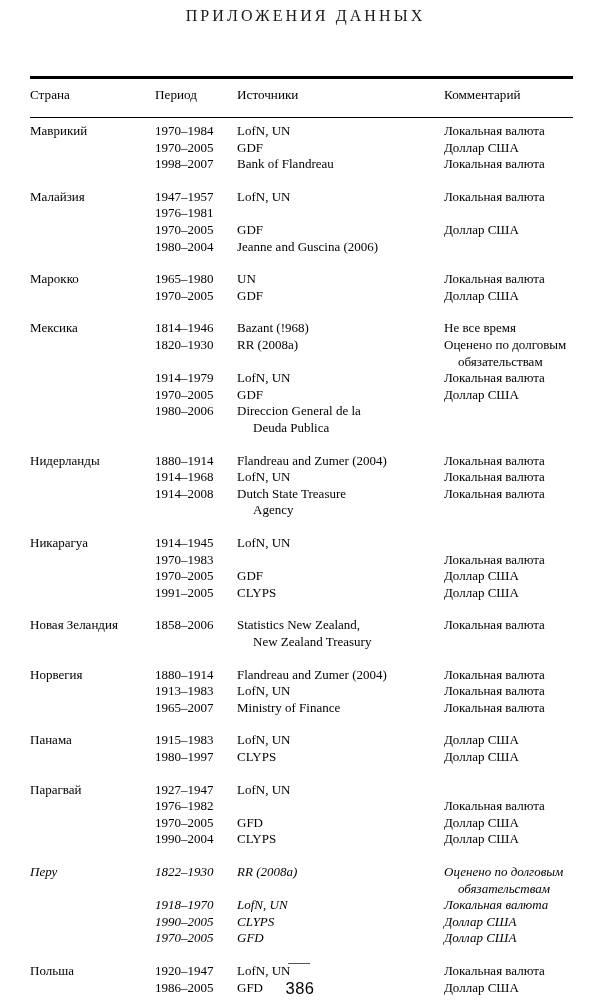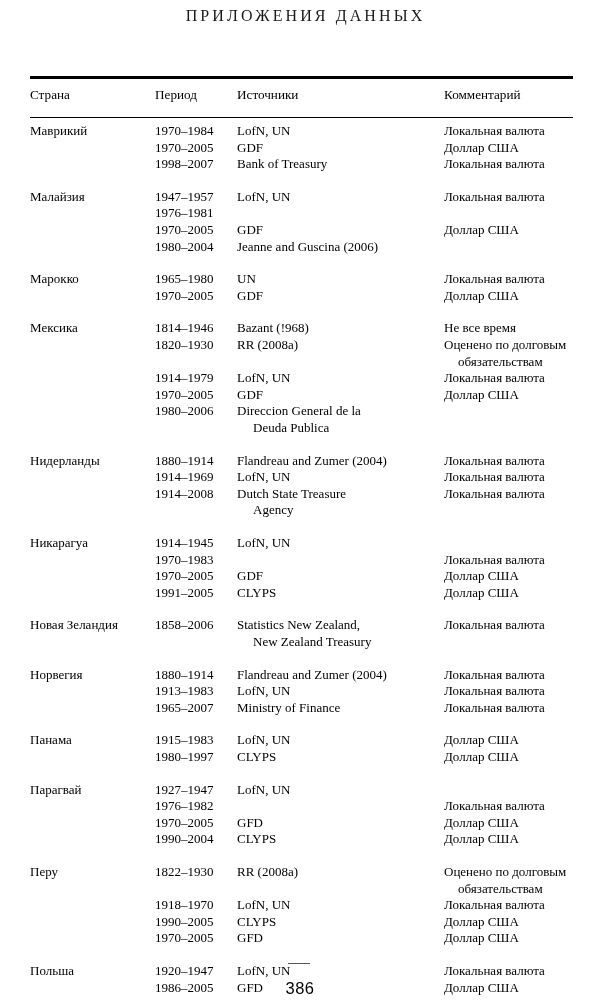--- a/index.html
+++ b/index.html
@@ -151,21 +151,21 @@
   <div class="tbody" id="tbody">
       <div class="country-block" style="position: absolute; left: 0px; top: 5px; height: 49.8px;">
         <div class="cell c-country" style="top: 0px;">Маврикий</div>
         <div class="cell c-period" style="top: 0px;">1970–1984</div>
         <div class="cell c-source" style="top: 0px;">LofN, UN</div>
         <div class="cell c-comment" style="top: 0px;">Локальная валюта</div>
         <div class="cell c-period" style="top: 16.6px;">1970–2005</div>
         <div class="cell c-source" style="top: 16.6px;">GDF</div>
         <div class="cell c-comment" style="top: 16.6px;">Доллар США</div>
         <div class="cell c-period" style="top: 33.2px;">1998–2007</div>
-        <div class="cell c-source" style="top: 33.2px;">Bank of Treasury</div>
+        <div class="cell c-source" style="top: 33.2px;">Bank of Flandreau</div>
         <div class="cell c-comment" style="top: 33.2px;">Локальная валюта</div>
       </div>
       <div class="country-block" style="position: absolute; left: 0px; top: 70.8px; height: 66.4px;">
         <div class="cell c-country" style="top: 0px;">Малайзия</div>
         <div class="cell c-period" style="top: 0px;">1947–1957</div>
         <div class="cell c-source" style="top: 0px;">LofN, UN</div>
         <div class="cell c-comment" style="top: 0px;">Локальная валюта</div>
         <div class="cell c-period" style="top: 16.6px;">1976–1981</div>
         <div class="cell c-period" style="top: 33.2px;">1970–2005</div>
         <div class="cell c-source" style="top: 33.2px;">GDF</div>
@@ -197,21 +197,21 @@
         <div class="cell c-source" style="top: 66.4px;">GDF</div>
         <div class="cell c-comment" style="top: 66.4px;">Доллар США</div>
         <div class="cell c-period" style="top: 83px;">1980–2006</div>
         <div class="cell c-source" style="top: 83px;">Direccion General de la<span class="hang">Deuda Publica</span></div>
       </div>
       <div class="country-block" style="position: absolute; left: 0px; top: 334.6px; height: 66.4px;">
         <div class="cell c-country" style="top: 0px;">Нидерланды</div>
         <div class="cell c-period" style="top: 0px;">1880–1914</div>
         <div class="cell c-source" style="top: 0px;">Flandreau and Zumer (2004)</div>
         <div class="cell c-comment" style="top: 0px;">Локальная валюта</div>
-        <div class="cell c-period" style="top: 16.6px;">1914–1969</div>
+        <div class="cell c-period" style="top: 16.6px;">1914–1968</div>
         <div class="cell c-source" style="top: 16.6px;">LofN, UN</div>
         <div class="cell c-comment" style="top: 16.6px;">Локальная валюта</div>
         <div class="cell c-period" style="top: 33.2px;">1914–2008</div>
         <div class="cell c-source" style="top: 33.2px;">Dutch State Treasure<span class="hang">Agency</span></div>
         <div class="cell c-comment" style="top: 33.2px;">Локальная валюта</div>
       </div>
       <div class="country-block" style="position: absolute; left: 0px; top: 417px; height: 66.4px;">
         <div class="cell c-country" style="top: 0px;">Никарагуа</div>
         <div class="cell c-period" style="top: 0px;">1914–1945</div>
         <div class="cell c-source" style="top: 0px;">LofN, UN</div>
@@ -257,21 +257,21 @@
         <div class="cell c-source" style="top: 0px;">LofN, UN</div>
         <div class="cell c-period" style="top: 16.6px;">1976–1982</div>
         <div class="cell c-comment" style="top: 16.6px;">Локальная валюта</div>
         <div class="cell c-period" style="top: 33.2px;">1970–2005</div>
         <div class="cell c-source" style="top: 33.2px;">GFD</div>
         <div class="cell c-comment" style="top: 33.2px;">Доллар США</div>
         <div class="cell c-period" style="top: 49.8px;">1990–2004</div>
         <div class="cell c-source" style="top: 49.8px;">CLYPS</div>
         <div class="cell c-comment" style="top: 49.8px;">Доллар США</div>
       </div>
-      <div class="country-block" style="position: absolute; left: 0px; top: 746px; height: 83px;">
+      <div class="country-block" style="position: absolute; left: 0px; top: 746px; height: 83px; font-style: italic;">
         <div class="cell c-country" style="top: 0px;">Перу</div>
         <div class="cell c-period" style="top: 0px;">1822–1930</div>
         <div class="cell c-source" style="top: 0px;">RR (2008a)</div>
         <div class="cell c-comment" style="top: 0px;">Оценено по долговым<span class="hang">обязательствам</span></div>
         <div class="cell c-period" style="top: 33.2px;">1918–1970</div>
         <div class="cell c-source" style="top: 33.2px;">LofN, UN</div>
         <div class="cell c-comment" style="top: 33.2px;">Локальная валюта</div>
         <div class="cell c-period" style="top: 49.8px;">1990–2005</div>
         <div class="cell c-source" style="top: 49.8px;">CLYPS</div>
         <div class="cell c-comment" style="top: 49.8px;">Доллар США</div>

